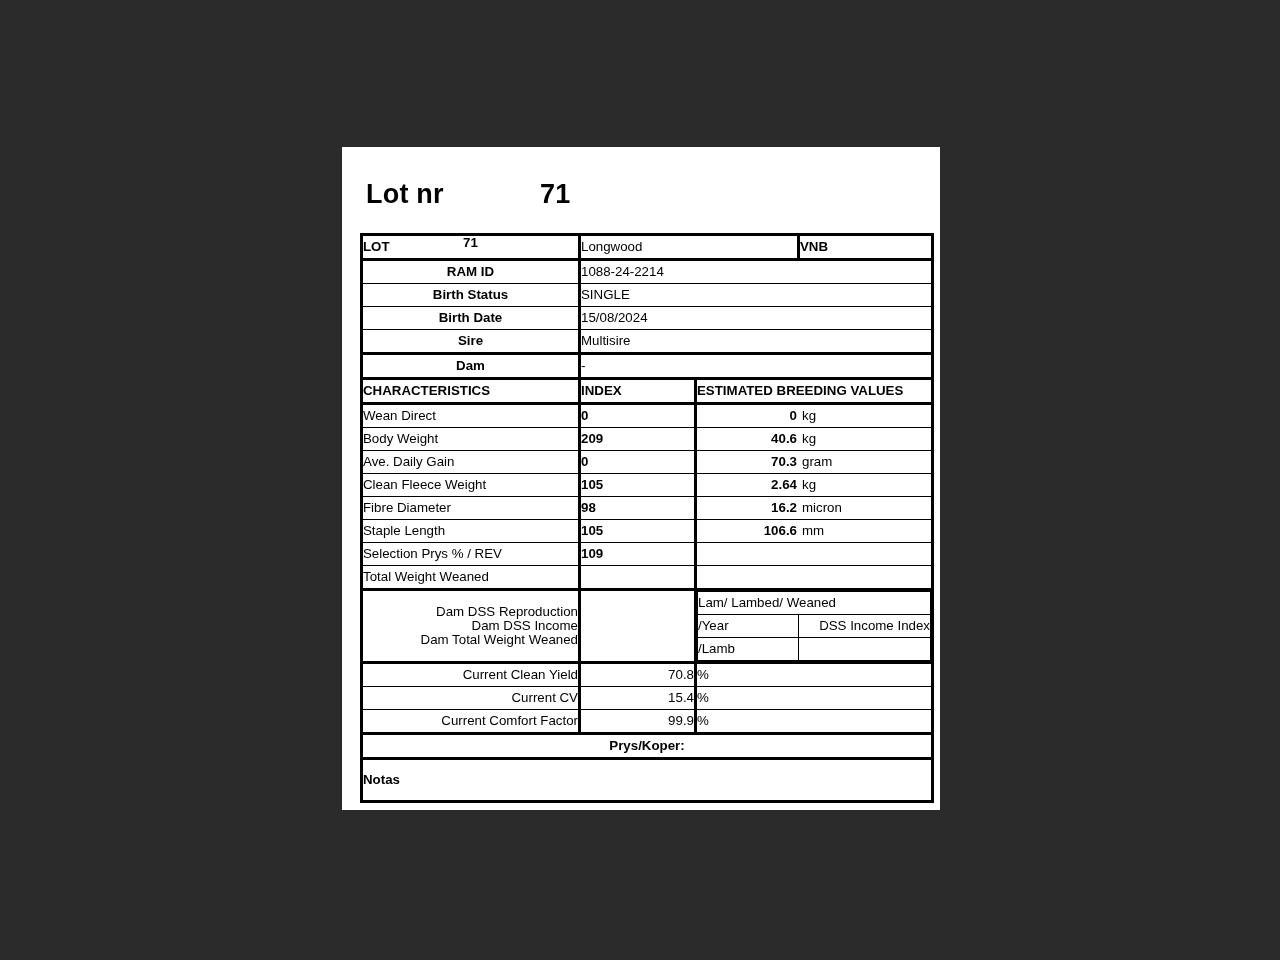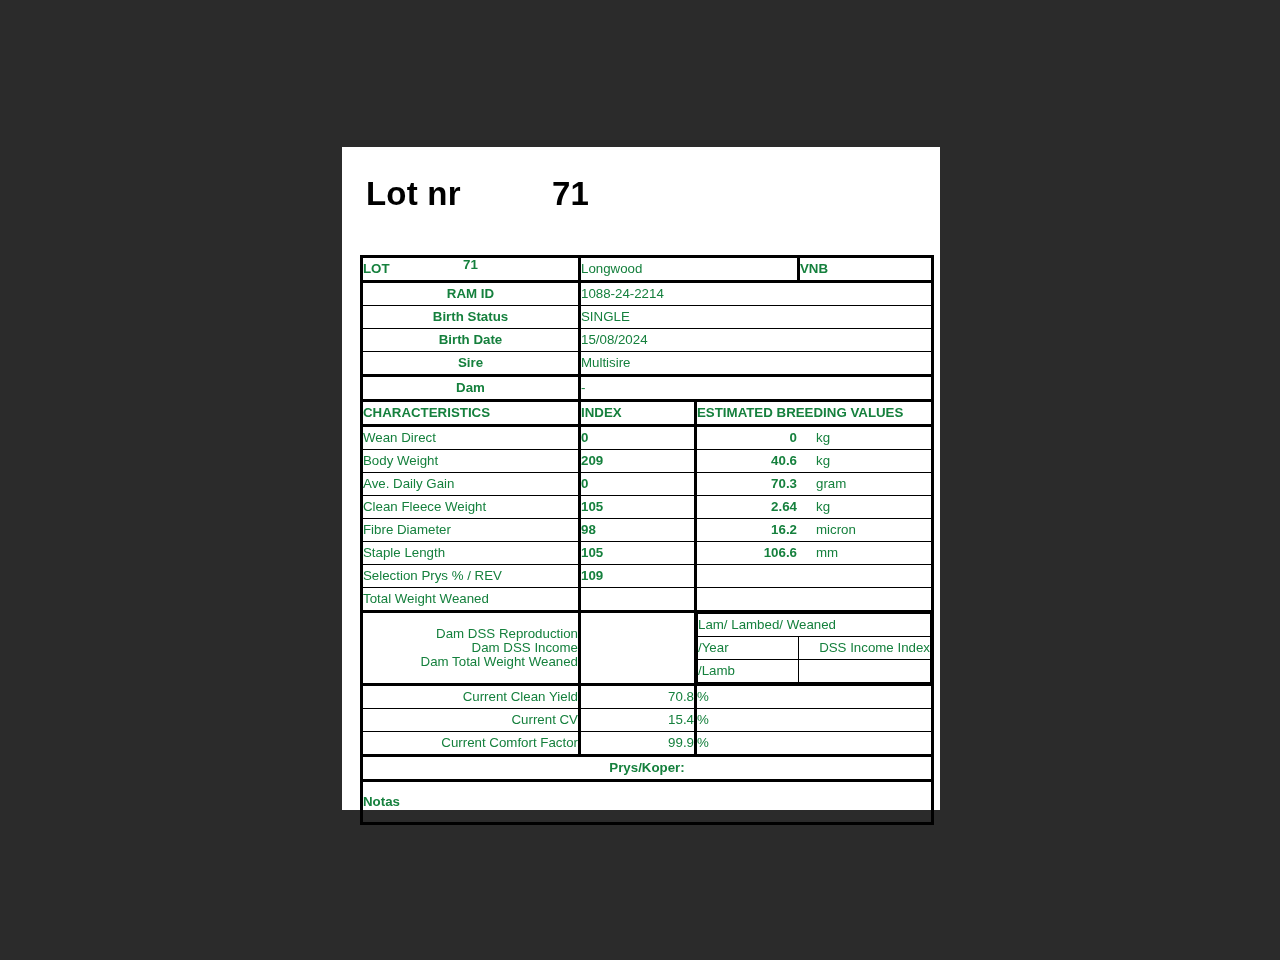--- a/index.html
+++ b/index.html
@@ -25,40 +25,38 @@
 
   
   #lot-header {
     position: absolute;
     left: 24px;
     top: 27px;
     width: 560px;
     height: 40px;
     display: flex;
     align-items: center;
-    font-size: 33px;
+    font-size: 27px;
     font-weight: bold;
     color: #000;
     letter-spacing: 0.2px;
-    gap: 12px;
   }
   #lot-header .lot-label {
     width: 174px;
   }
 
   
   #sheet {
     position: absolute;
     left: 18px;
     top: 86px;
     width: 571px;
     border-collapse: collapse;
     table-layout: fixed;
-    color: #15803d;
-    margin-top: 22px;
+    color: #000000;
   }
   #sheet td {
     border: 1px solid #000;
     padding: 0;
     height: 22px;
     font-size: 13.3px;
     line-height: 1.05;
     vertical-align: middle;
     overflow: hidden;
     white-space: nowrap;
@@ -107,21 +105,21 @@
     display: flex;
     align-items: center;
     height: 22px;
   }
   .ebv .num {
     width: 100px;
     text-align: right;
     font-weight: bold;
   }
   .ebv .unit {
-    padding-left: 19px;
+    padding-left: 5px;
     text-align: left;
   }
 
   
   .dss-labels {
     padding-right: 3px;
     text-align: right;
     line-height: 22px;
   }
   .dss-text {

